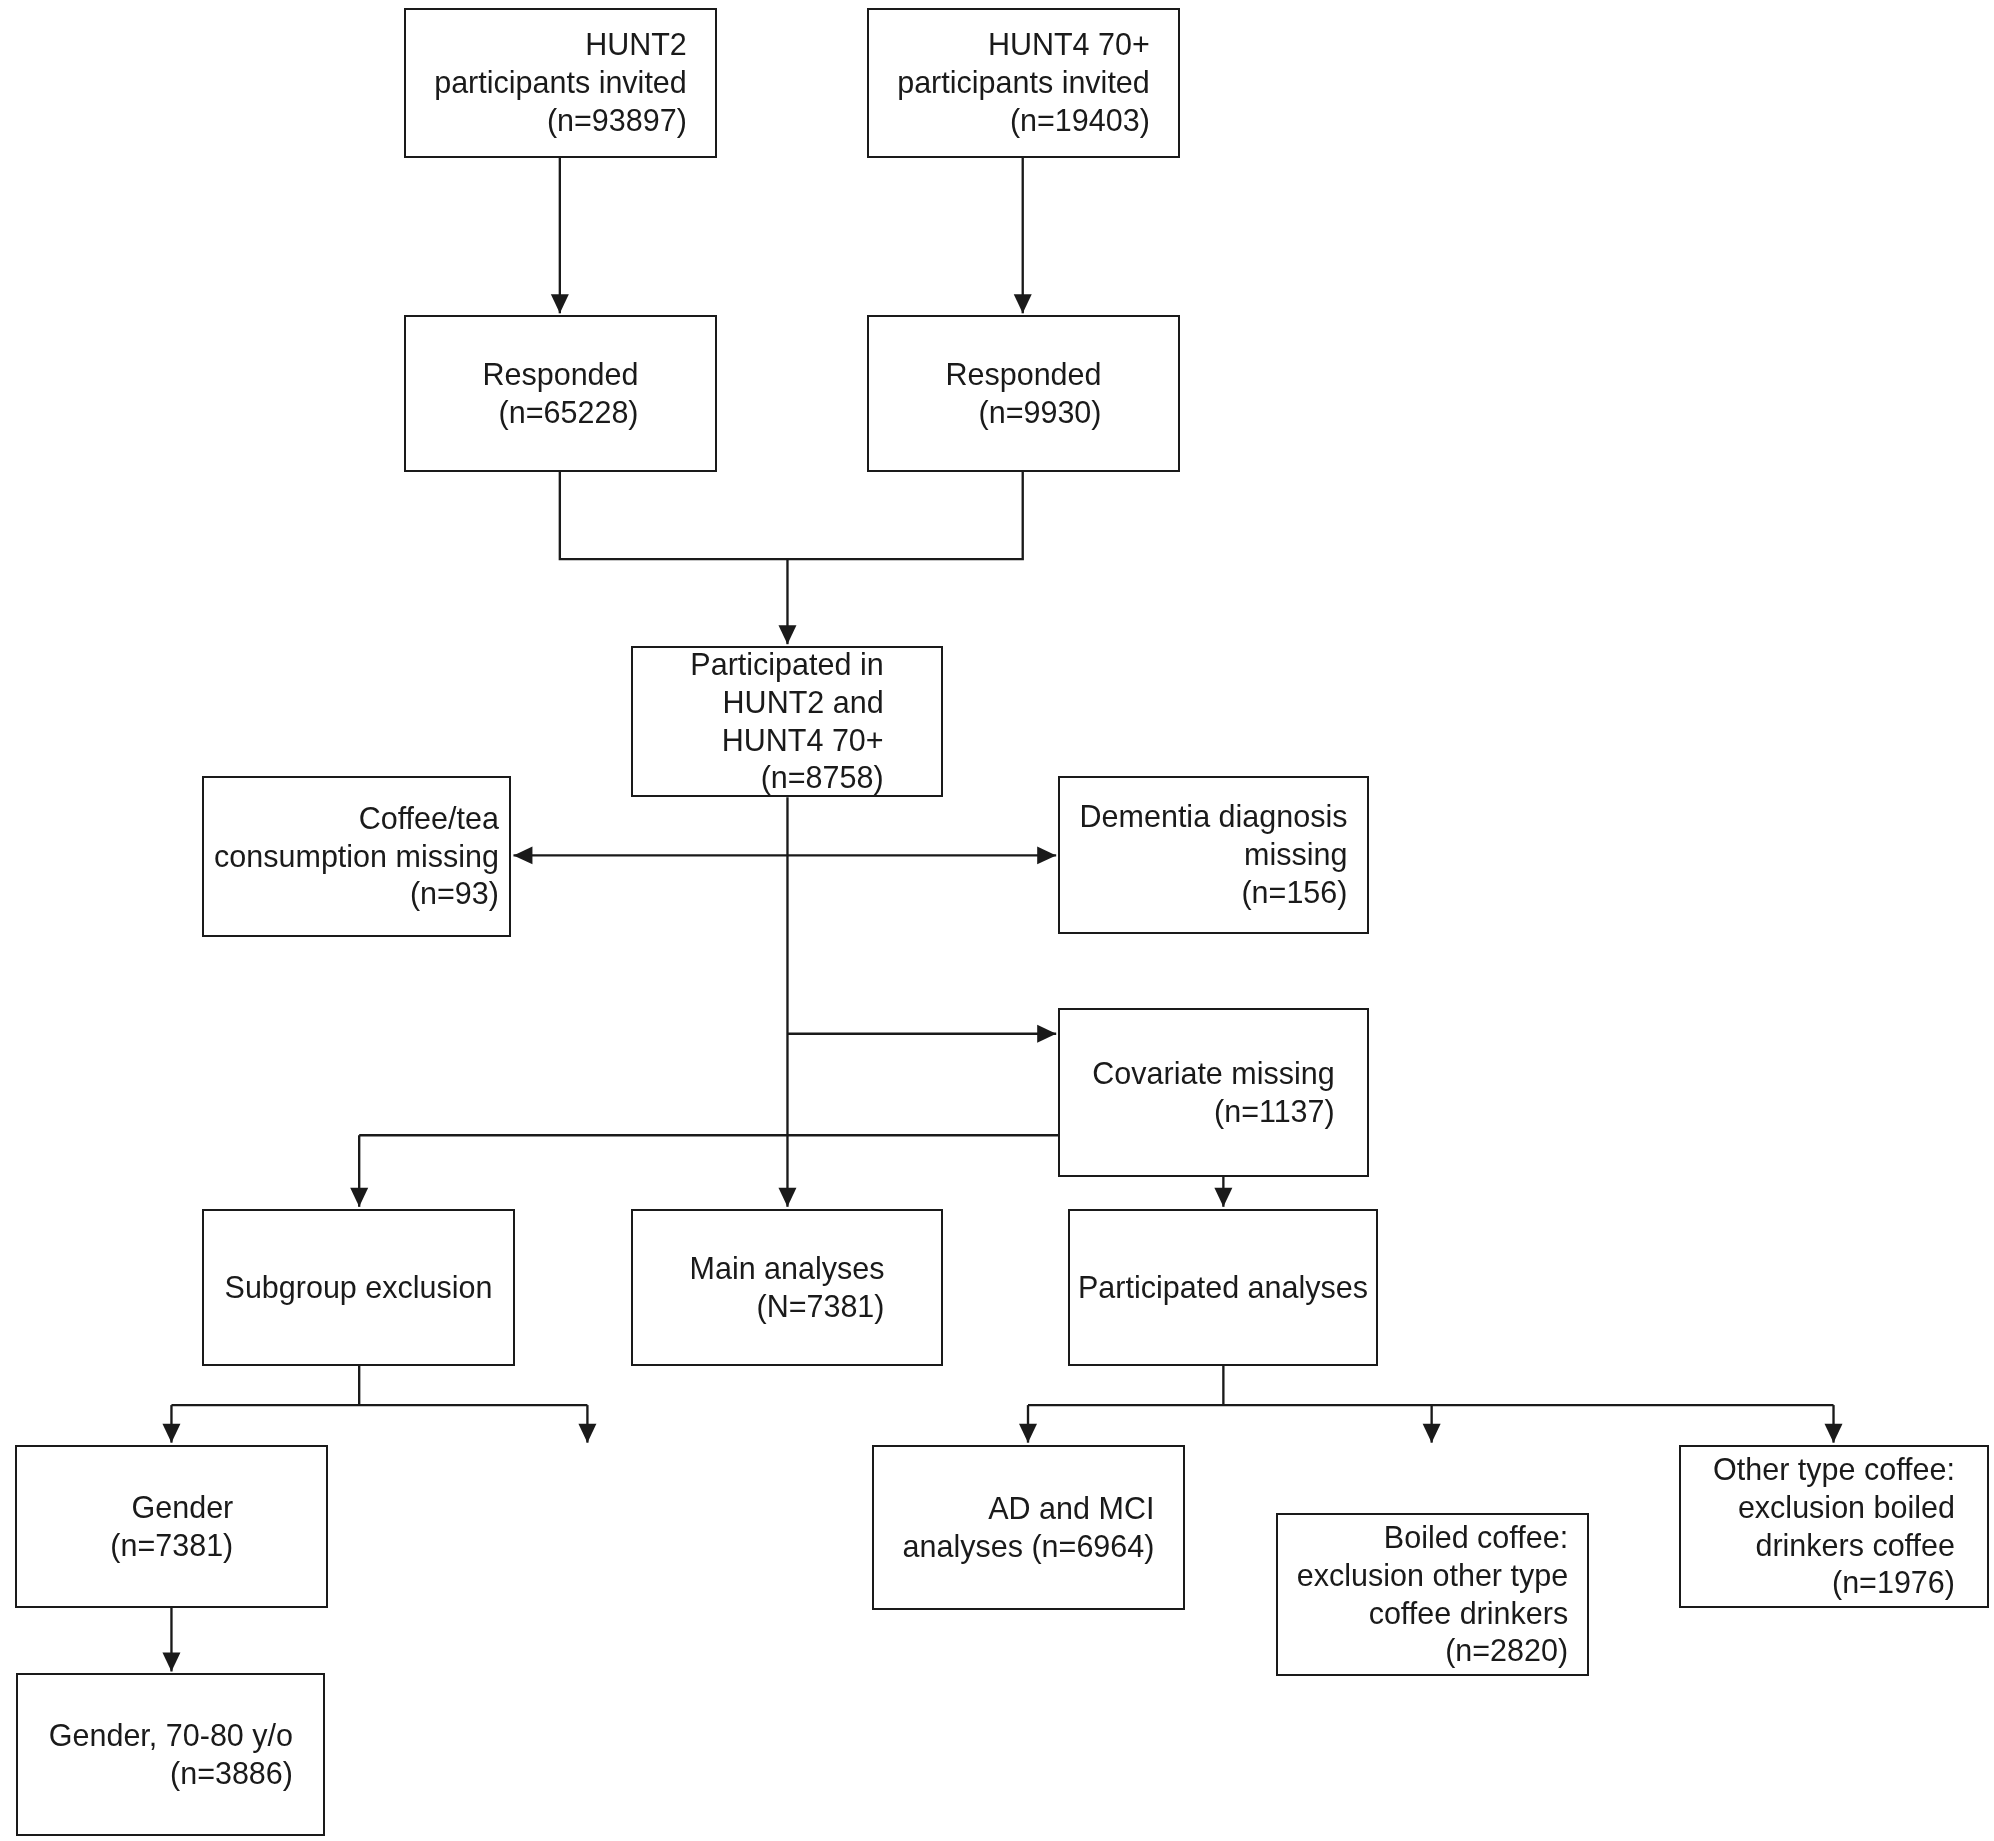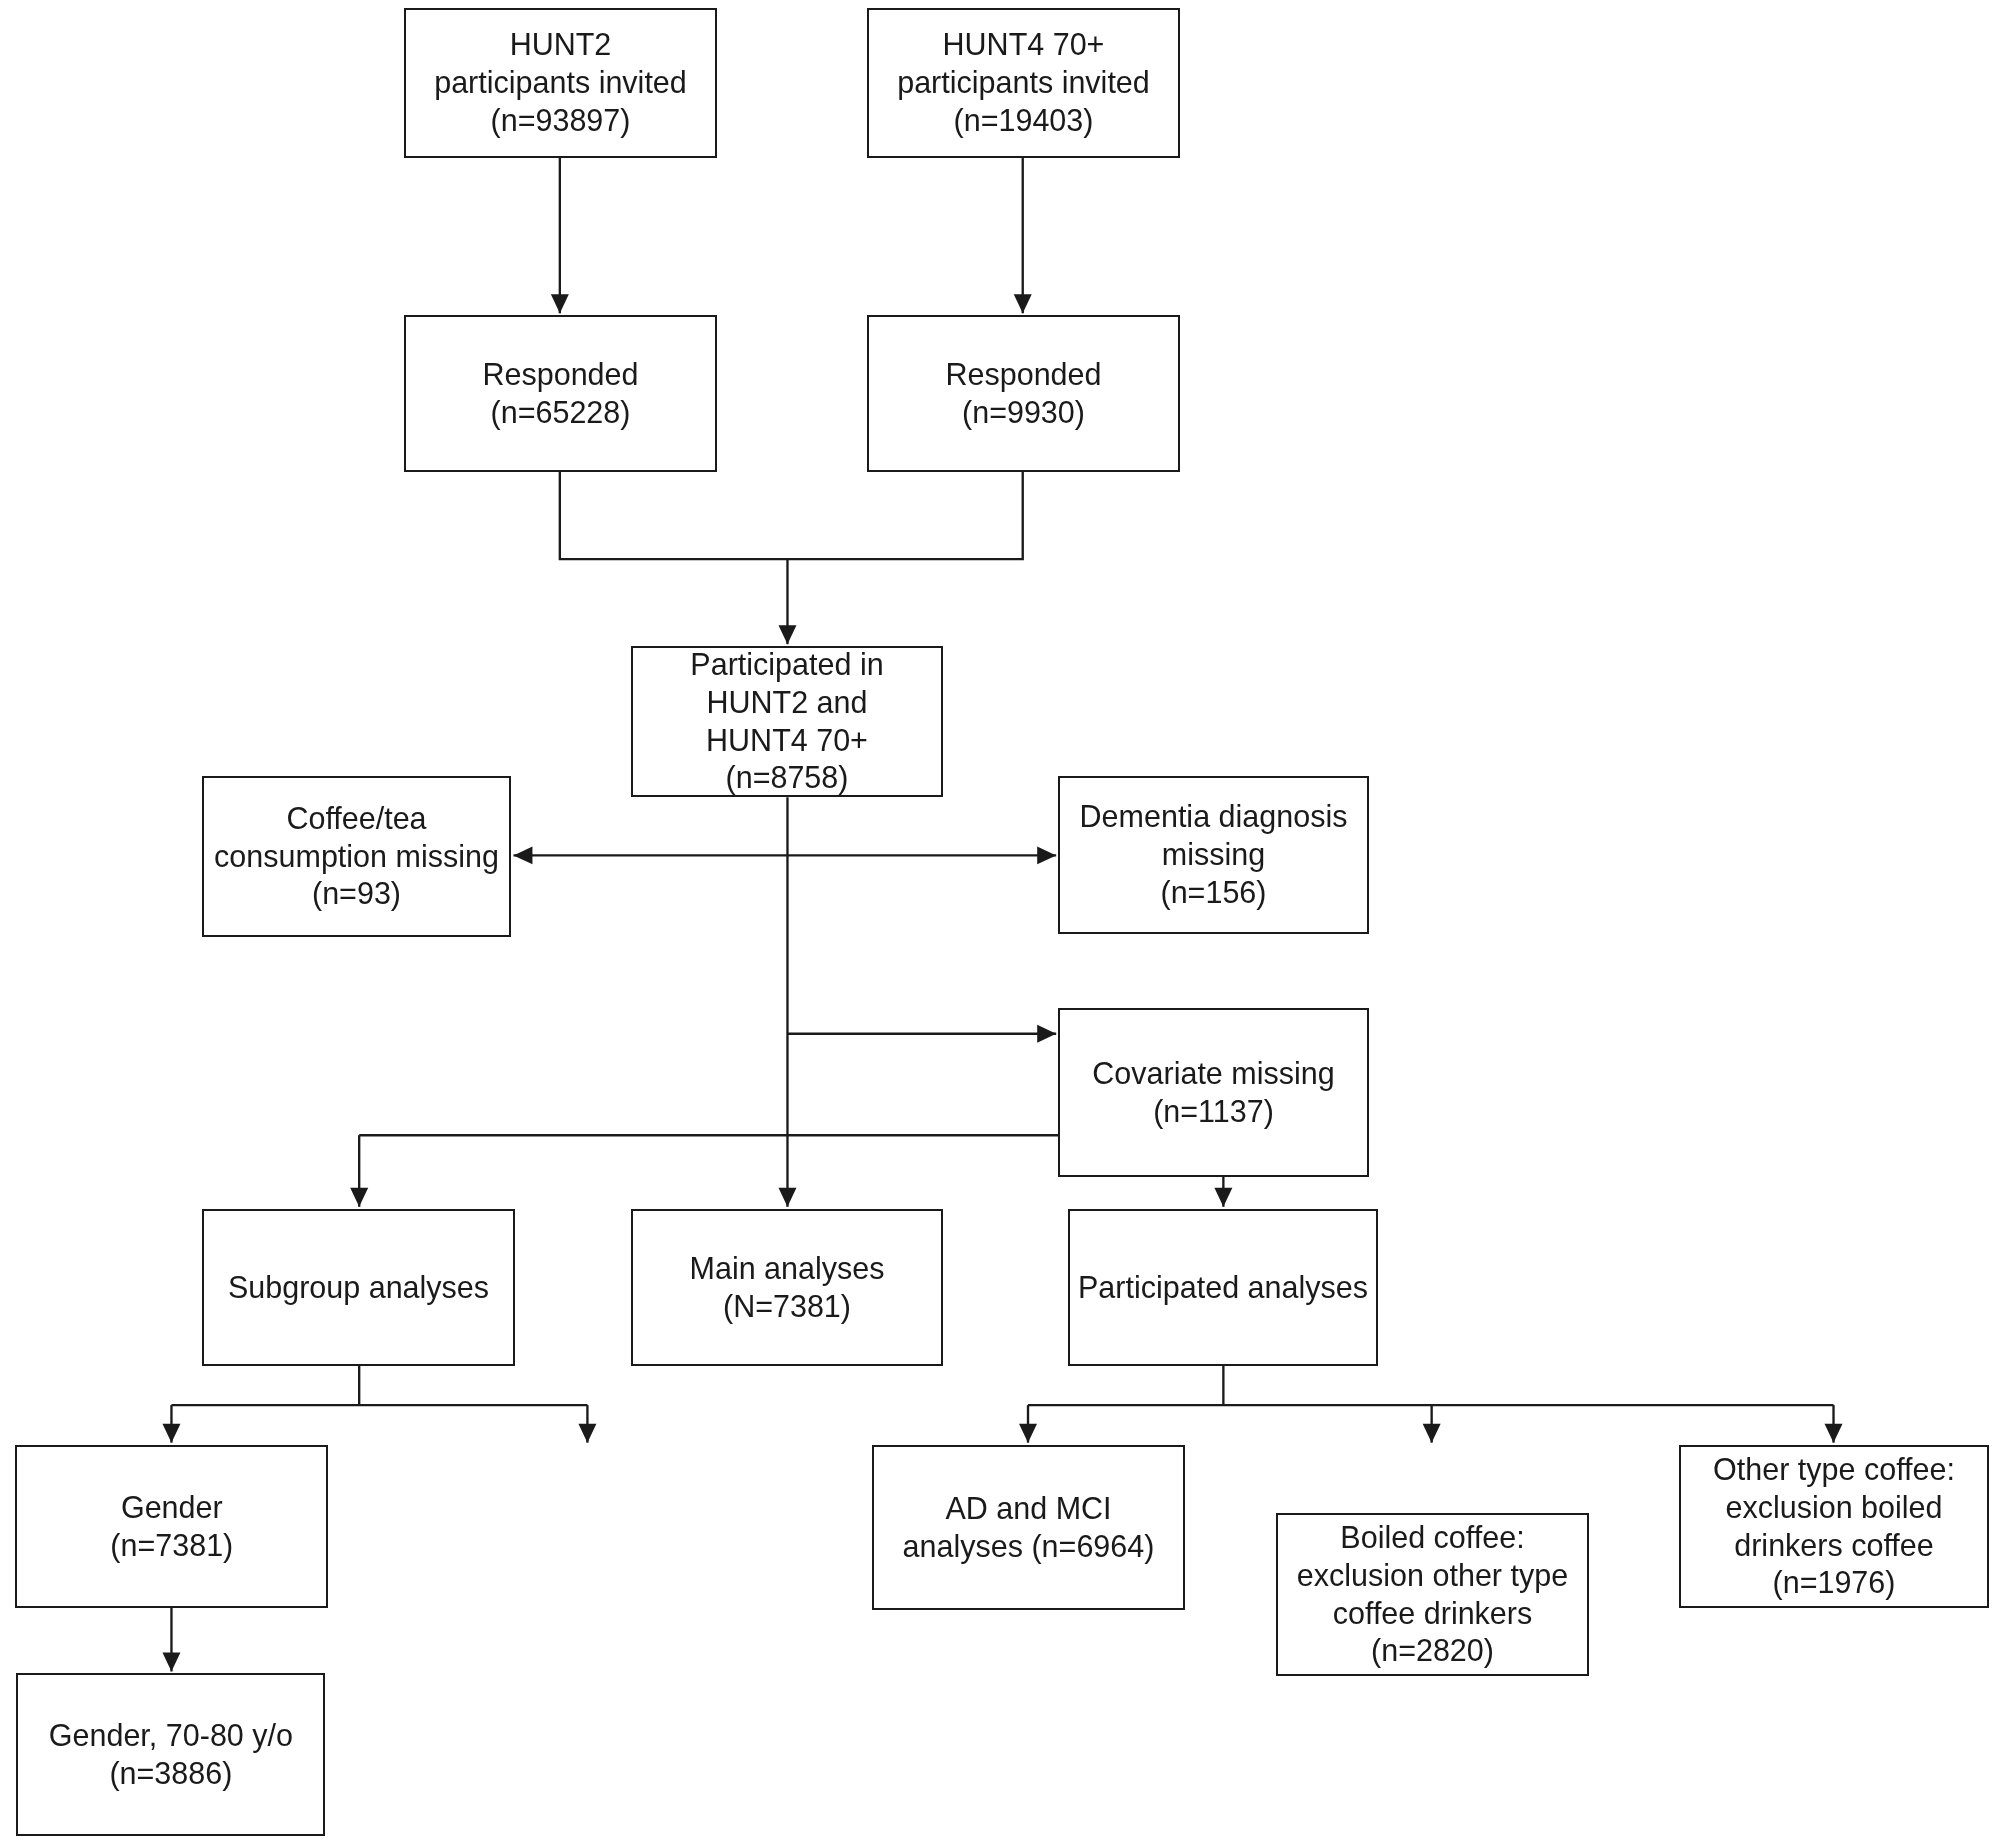--- a/index.html
+++ b/index.html
@@ -33,21 +33,21 @@
     stroke: none;
   }
   .box {
     position: absolute;
     box-sizing: border-box;
     border: 2.9px solid var(--border, #1a1a1a);
     background: #ffffff;
     display: flex;
     align-items: center;
     justify-content: center;
-    text-align: center;
+    text-align: right;
   }
   .box-text {
     white-space: pre-line;
     font-size: 30.5px;
     line-height: 1.24;
     color: var(--text, #1a1a1a);
     padding: 0 4.7px;
   }
 </style>
 </head>
@@ -132,21 +132,21 @@
 missing
 (n=156)</span>
   </div>
 
   <div class="box" style="left:1058px;top:1008px;width:311px;height:169px">
     <span class="box-text">Covariate missing
 (n=1137)</span>
   </div>
 
   <div class="box" style="left:202px;top:1209px;width:313px;height:157px">
-    <span class="box-text">Subgroup analyses</span>
+    <span class="box-text">Subgroup exclusion</span>
   </div>
 
   <div class="box" style="left:631px;top:1209px;width:312px;height:157px">
     <span class="box-text">Main analyses
 (N=7381)</span>
   </div>
 
   <div class="box" style="left:1068px;top:1209px;width:310px;height:157px">
     <span class="box-text">Participated analyses</span>
   </div>

